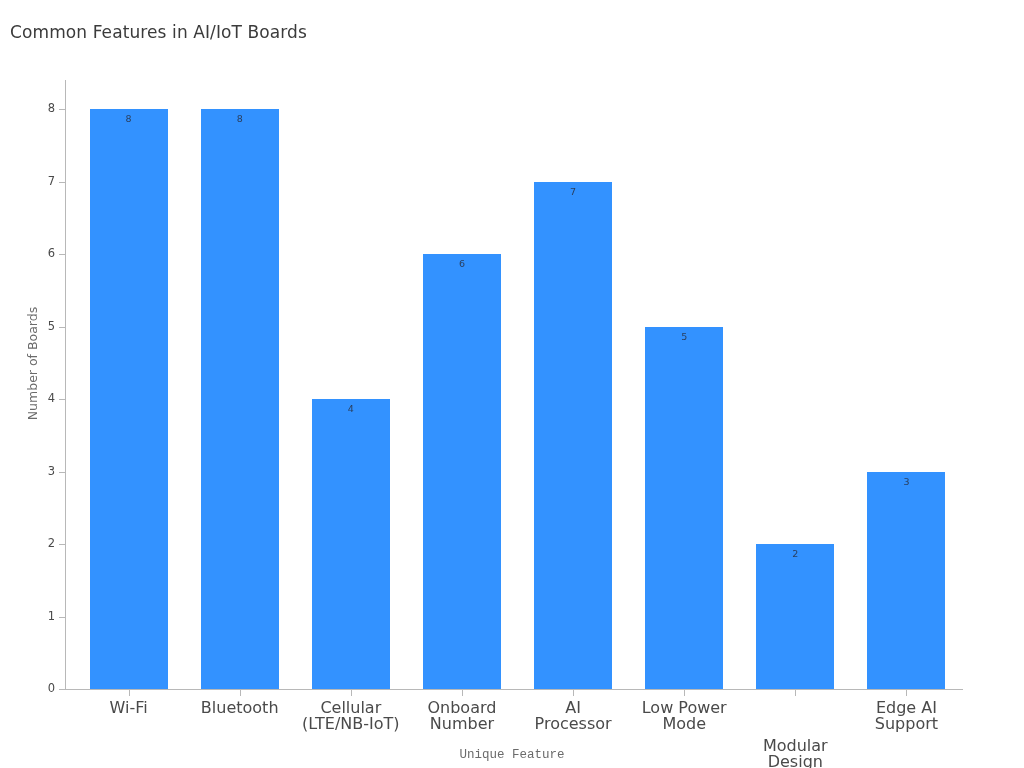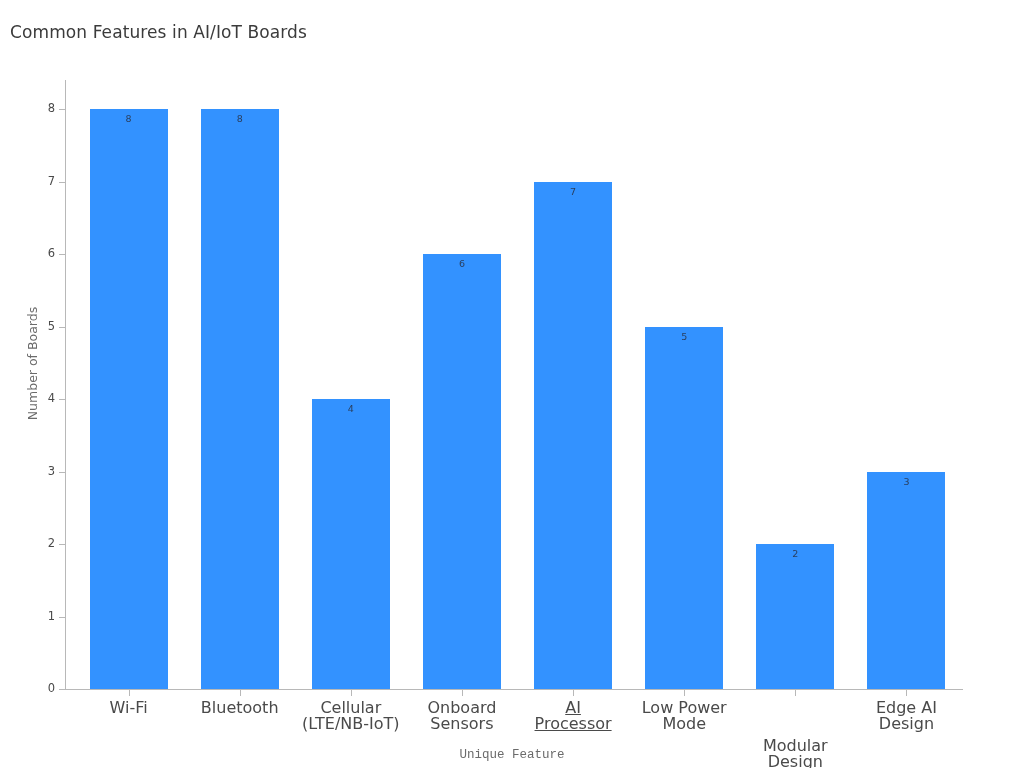--- a/index.html
+++ b/index.html
@@ -193,33 +193,33 @@
   <div id="x-axis-group">
       <div class="x-tick" style="left: 128.562px;"></div>
       <div class="x-tick-label" style="left: 73px; width: 111.125px;">Wi-Fi</div>
       <div class="x-tick" style="left: 239.688px;"></div>
       <div class="x-tick-label" style="left: 184.125px; width: 111.125px;">Bluetooth</div>
       <div class="x-tick" style="left: 350.812px;"></div>
       <div class="x-tick-label" style="left: 295.25px; width: 111.125px;">Cellular
 (LTE/NB-IoT)</div>
       <div class="x-tick" style="left: 461.938px;"></div>
       <div class="x-tick-label" style="left: 406.375px; width: 111.125px;">Onboard
-Sensors</div>
+Number</div>
       <div class="x-tick" style="left: 573.062px;"></div>
-      <div class="x-tick-label" style="left: 517.5px; width: 111.125px; text-decoration: underline;">AI
+      <div class="x-tick-label" style="left: 517.5px; width: 111.125px;">AI
 Processor</div>
       <div class="x-tick" style="left: 684.188px;"></div>
       <div class="x-tick-label" style="left: 628.625px; width: 111.125px;">Low Power
 Mode</div>
       <div class="x-tick" style="left: 795.312px;"></div>
       <div class="x-tick-label" style="left: 739.75px; width: 111.125px; margin-top: 38px;">Modular
 Design</div>
       <div class="x-tick" style="left: 906.438px;"></div>
       <div class="x-tick-label" style="left: 850.875px; width: 111.125px;">Edge AI
-Design</div>
+Support</div>
     </div>
   <div id="bars-group">
       <div class="bar" style="left: 89.5625px; width: 78px; height: 580px; top: 109px; bottom: auto; position: absolute; background: rgb(51, 146, 255);">
         <div class="bar-value" style="color: rgb(42, 63, 95);">8</div>
       </div>
       <div class="bar" style="left: 200.688px; width: 78px; height: 580px; top: 109px; bottom: auto; position: absolute; background: rgb(51, 146, 255);">
         <div class="bar-value" style="color: rgb(42, 63, 95);">8</div>
       </div>
       <div class="bar" style="left: 311.812px; width: 78px; height: 290px; top: 399px; bottom: auto; position: absolute; background: rgb(51, 146, 255);">
         <div class="bar-value" style="color: rgb(42, 63, 95);">4</div>

